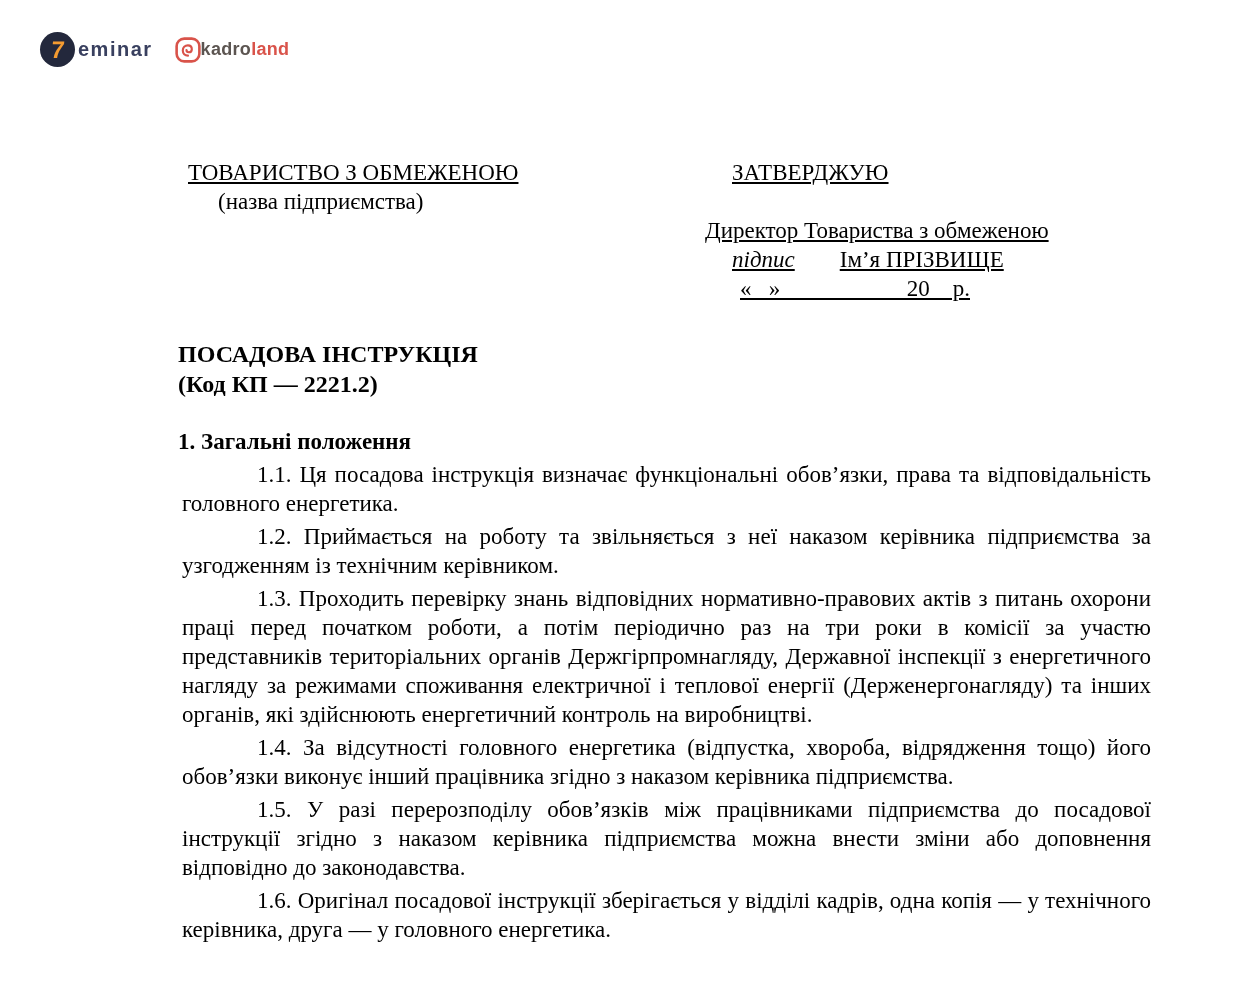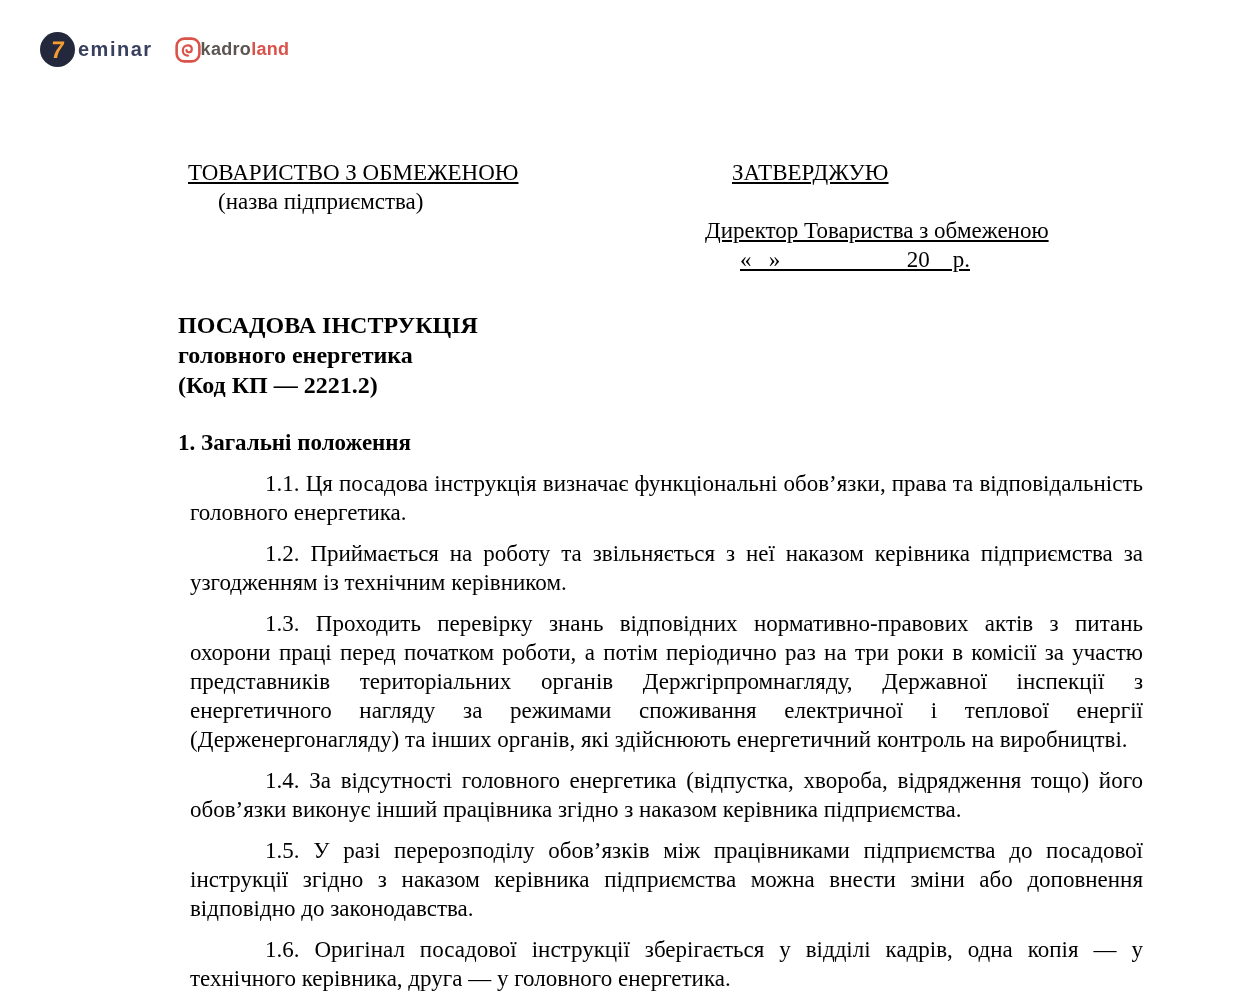--- a/index.html
+++ b/index.html
@@ -43,21 +43,21 @@
   .approve  { padding-left:27px; }
   .spacer   { height:29px; }
   .sig-row  { padding-left:27px; }
   .sig-name { margin-left:45px; }
   .date-row { padding-left:35px; }
   .u { text-decoration:underline; }
   .i { font-style:italic; }
 
   .doc-title { font-weight:bold; font-size:24px; line-height:30px; margin-top:36px; }
   .section-heading { text-align:left; font-weight:bold; font-size:23px; line-height:29px; margin-top:28px; }
-  .para { margin:12px; font-size:23px; line-height:29px; text-align:justify; text-indent:75px; }
+  .para { margin:4px; font-size:23px; line-height:29px; text-align:justify; text-indent:75px; }
 </style>
 </head>
 <body>
 
 <div class="page">
 
   <div class="logo-bar">
     <div class="seminar-logo">
       <span class="seminar-circle">
         <span class="seminar-digit">7</span>
@@ -81,28 +81,28 @@
 
       <div class="header-left">
         <div class="line"><span class="u">ТОВАРИСТВО З ОБМЕЖЕНОЮ</span></div>
         <div class="line caption">(назва підприємства)</div>
       </div>
 
       <div class="header-right">
         <div class="line approve"><span class="u">ЗАТВЕРДЖУЮ</span></div>
         <div class="spacer"></div>
         <div class="line"><span class="u">Директор Товариства з обмеженою</span></div>
+        <div class="line sig-row"><span class="u i">підпис</span><span class="u sig-name">Ім’я ПРІЗВИЩЕ</span></div>
         <div class="line date-row"><span class="u">«&nbsp;&nbsp;&nbsp;»&nbsp;&nbsp;&nbsp;&nbsp;&nbsp;&nbsp;&nbsp;&nbsp;&nbsp;&nbsp;&nbsp;&nbsp;&nbsp;&nbsp;&nbsp;&nbsp;&nbsp;&nbsp;&nbsp;&nbsp;&nbsp;&nbsp;20&nbsp;&nbsp;&nbsp;&nbsp;р.</span></div>
       </div>
 
     </div>
 
     <div class="doc-title">
       <div>ПОСАДОВА ІНСТРУКЦІЯ</div>
-      <div>головного енергетика</div>
       <div>(Код КП — 2221.2)</div>
     </div>
 
     <div class="section-heading">1. Загальні положення</div>
 
     <p class="para">1.1. Ця посадова інструкція визначає функціональні обов’язки, права та відповідальність головного енергетика.</p>
     <p class="para">1.2. Приймається на роботу та звільняється з неї наказом керівника підприємства за узгодженням із технічним керівником.</p>
     <p class="para">1.3. Проходить перевірку знань відповідних нормативно-правових актів з питань охорони праці перед початком роботи, а потім періодично раз на три роки в комісії за участю представників територіальних органів Держгірпромнагляду, Державної інспекції з енергетичного нагляду за режимами споживання електричної і теплової енергії (Держенергонагляду) та інших органів, які здійснюють енергетичний контроль на виробництві.</p>
     <p class="para">1.4. За відсутності головного енергетика (відпустка, хвороба, відрядження тощо) його обов’язки виконує інший працівника згідно з наказом керівника підприємства.</p>
     <p class="para">1.5. У разі перерозподілу обов’язків між працівниками підприємства до посадової інструкції згідно з наказом керівника підприємства можна внести зміни або доповнення відповідно до законодавства.</p>

